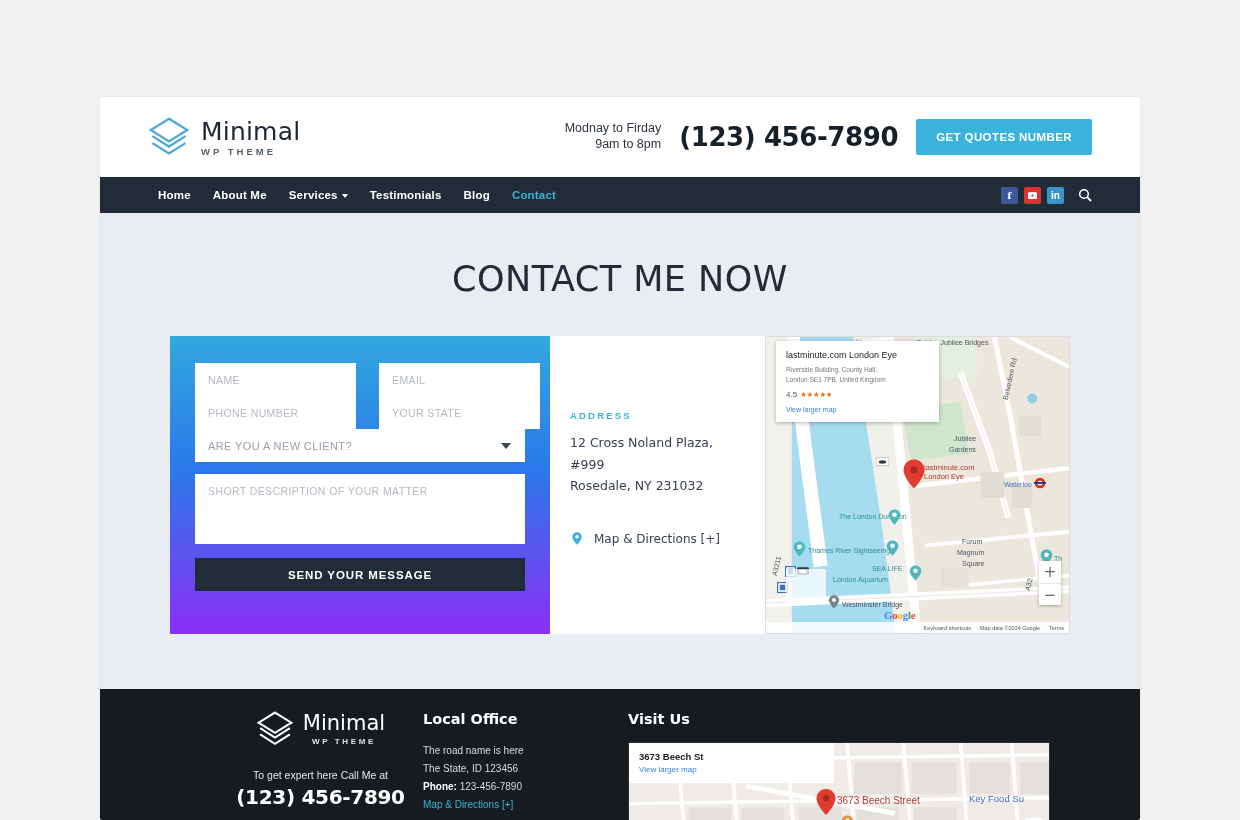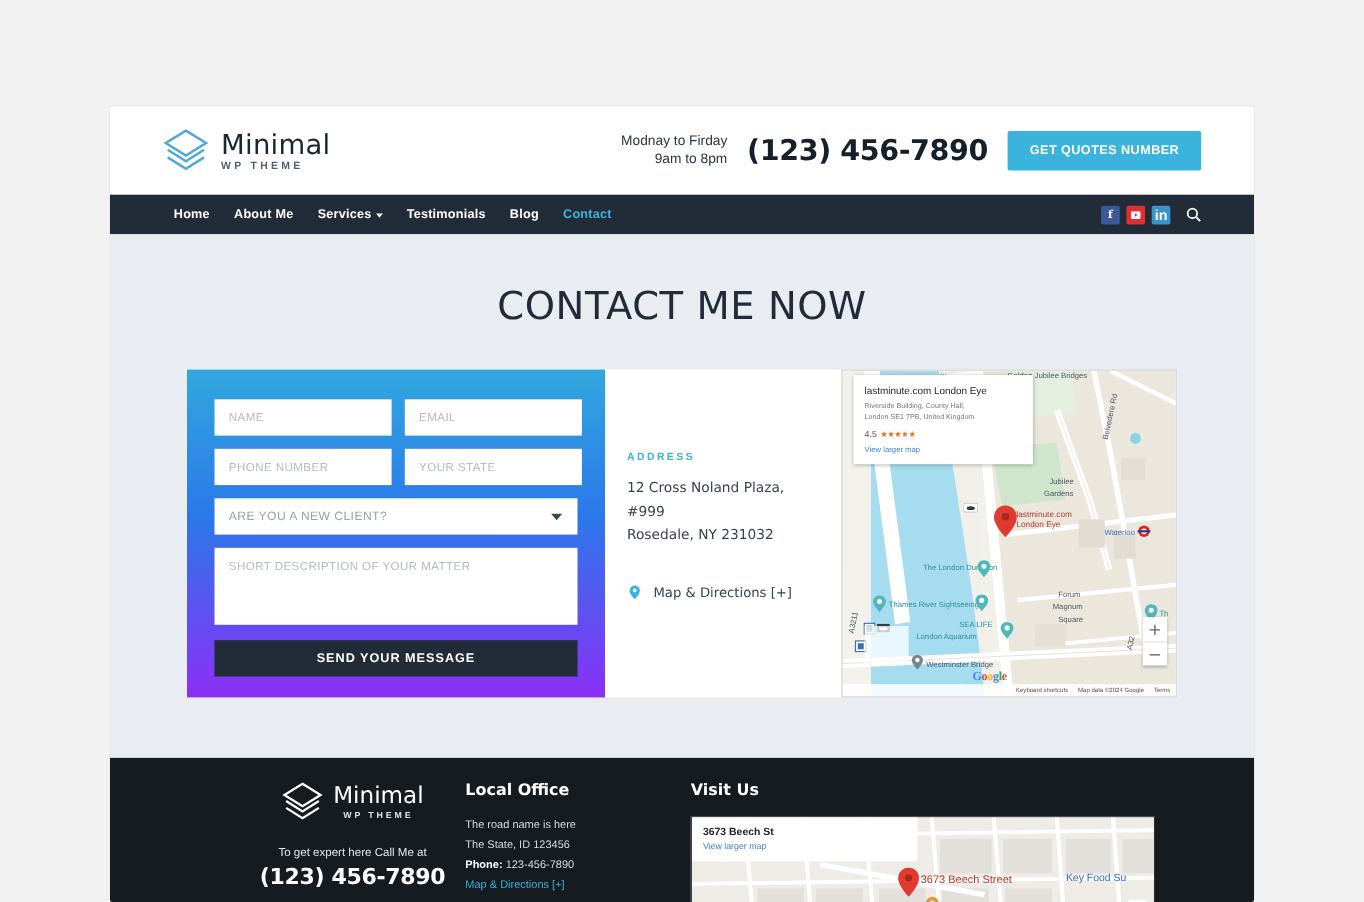--- a/index.html
+++ b/index.html
@@ -64,42 +64,42 @@
     display: inline-block; margin-top: 1px;
   }
   .nav-right { margin-left: auto; display: flex; align-items: center; gap: 6px; }
   .soc {
     width: 17px; height: 17px; border-radius: 2px; display: flex;
     align-items: center; justify-content: center; cursor: pointer;
     font-size: 10px; font-weight: 700; color: #fff; font-family: "DejaVu Serif", serif;
   }
   .soc-fb { background: #3b5998; }
   .soc-yt { background: #e02f2f; }
-  .soc-li { background: #3b94c9; font-family: "Liberation Sans", sans-serif; font-size: 13px;}
+  .soc-li { background: #3b94c9; font-family: "Liberation Sans", sans-serif; font-size: 10px;}
   .search-ico { margin-left: 8px; cursor: pointer; }
 
   
   .main { background: #e9edf2; padding: 46px 0 55px; }
   .page-title {
     text-align: center; font-size: 35px; letter-spacing: 0.5px;
     color: #222b38; font-weight: 400; font-family: "DejaVu Sans", sans-serif;
     margin-bottom: 37px;
   }
   .contact-row {
     display: flex; margin: 0 70px; align-items: stretch;
     height: 298px;
   }
 
   
   .form-card {
     width: 380px; flex: none;
     background: linear-gradient(to bottom, #31a8de 0%, #2b78ea 45%, #8b2ff6 100%);
     padding: 27px 25px 26px;
   }
-  .frow { display: flex; gap: 12px; margin-bottom: 12px; }
+  .frow { display: flex; gap: 23px; }
   .finput {
     flex: 1; height: 33px; background: #fff; border: none; outline: none;
     padding: 0 13px; font-size: 10.5px; color: #3b4452;
     font-family: "Liberation Sans", sans-serif;
   }
   .finput::placeholder { color: #b4bac2; letter-spacing: 0.4px; font-size: 10.5px; }
   .fselect-wrap { position: relative; margin-bottom: 12px; }
   .fselect {
     width: 100%; height: 33px; background: #fff; border: none; outline: none;
     padding: 0 13px; font-size: 11px; color: #9aa1aa; letter-spacing: 0.4px;

